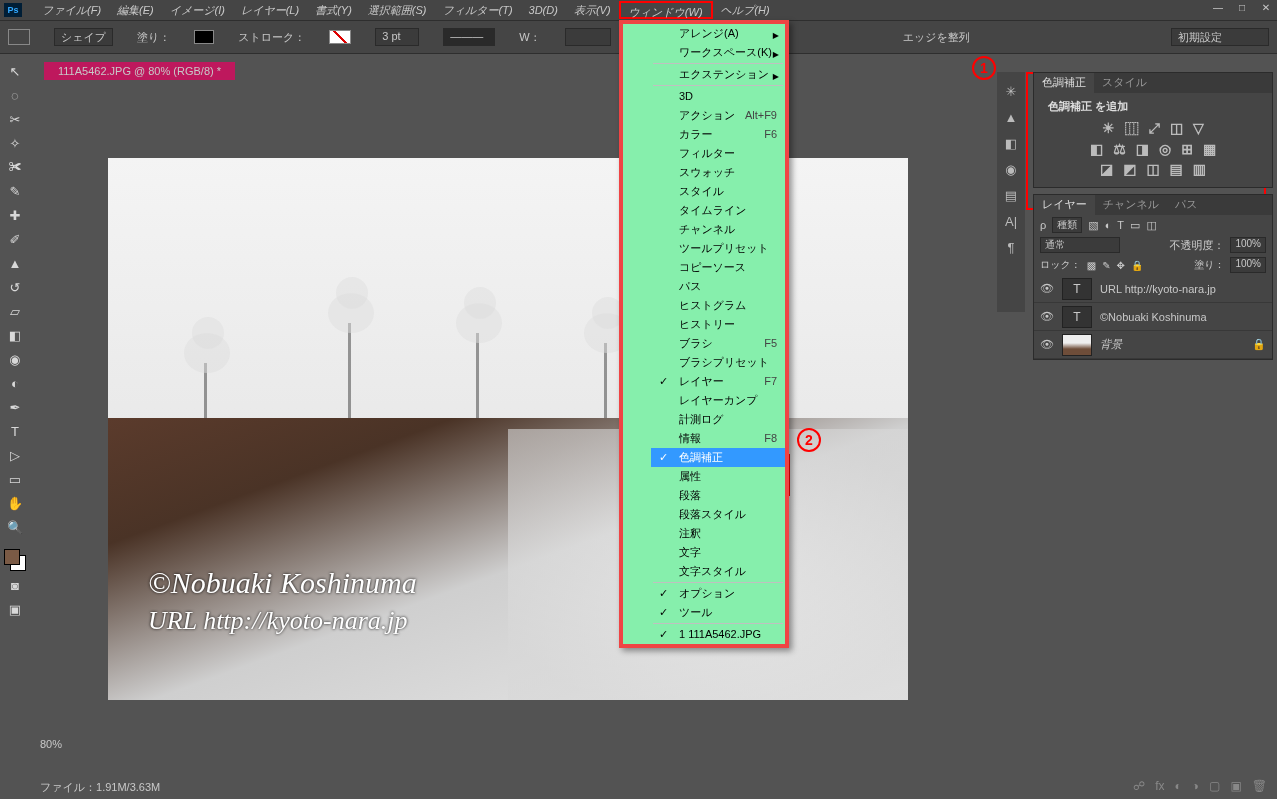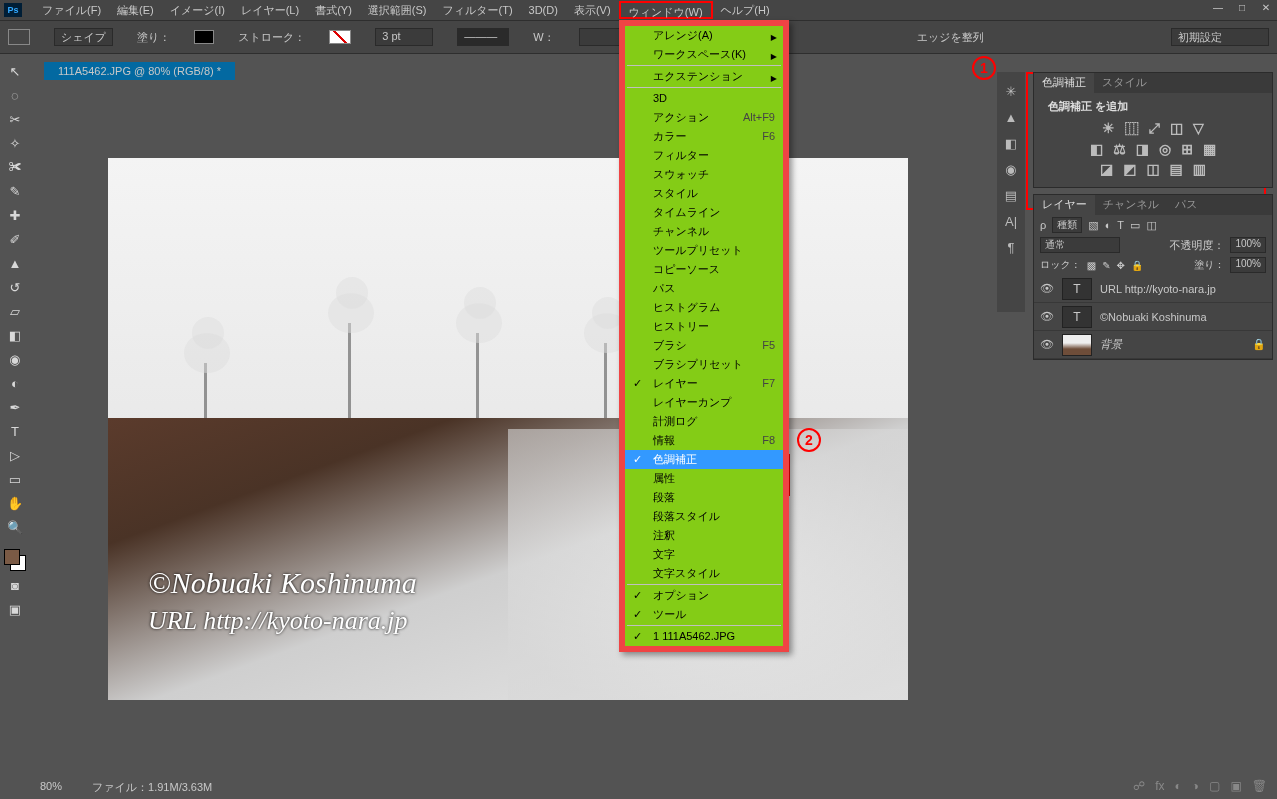--- a/index.html
+++ b/index.html
@@ -1,42 +1,42 @@
 <!DOCTYPE html>
 <html><head>
 <meta charset="utf-8">
 <style>
   * { margin: 0; padding: 0; box-sizing: border-box; font-family: "Hiragino Kaku Gothic Pro", "Meiryo", sans-serif; }
   body { width: 1277px; height: 799px; background: #535353; color: #c8c8c8; font-size: 11px; overflow: hidden; position: relative; }
   .menubar { height: 20px; background: #454545; display: flex; align-items: center; padding-left: 4px; }
   .ps-logo { width: 18px; height: 14px; background: #001e36; color: #31a8ff; font-weight: bold; font-size: 9px; display: flex; align-items: center; justify-content: center; margin-right: 12px; }
-  .menu-item { padding: 2px 8px; cursor: pointer; height: 18px; line-height: 14px; }
+  .menu-item { padding: 2px 8px; cursor: pointer; height: 18px; line-height: 14px; font-style: italic; }
   .menu-item.active { border: 2px solid #ff0000; }
   .window-controls { position: absolute; right: 4px; top: 2px; display: flex; gap: 10px; }
   .wc-btn { width: 14px; height: 12px; color: #c8c8c8; text-align: center; font-size: 10px; line-height: 12px; }
   .options-bar { height: 34px; background: #454545; border-top: 1px solid #2e2e2e; border-bottom: 1px solid #2e2e2e; display: flex; align-items: center; padding-left: 8px; gap: 24px; }
   .opt-swatch { width: 22px; height: 16px; background: #454545; border: 1px solid #888; }
   .opt-field { background: #3b3b3b; border: 1px solid #2a2a2a; padding: 1px 6px; height: 18px; color: #c8c8c8; font-size: 11px; }
   .stroke-sw { width: 22px; height: 14px; background: linear-gradient(45deg,#fff 45%,#d00 45%,#d00 55%,#fff 55%); border: 1px solid #888; }
   .right-ctrl { margin-left: auto; margin-right: 8px; }
   .toolbar { position: absolute; left: 0; top: 55px; width: 30px; background: #535353; padding-top: 6px; display: flex; flex-direction: column; align-items: center; gap: 4px; }
   .tool-btn { width: 22px; height: 20px; display: flex; align-items: center; justify-content: center; color: #d8d8d8; font-size: 13px; cursor: pointer; }
-  .doc-tab { position: absolute; left: 44px; top: 62px; background: #0369a1; color: #c8c8c8; padding: 3px 14px; font-size: 11px; }
+  .doc-tab { position: absolute; left: 44px; top: 62px; background: #be185d; color: #c8c8c8; padding: 3px 14px; font-size: 11px; }
   .canvas { position: absolute; left: 108px; top: 158px; width: 800px; height: 542px; background: #ddd; overflow: hidden; }
   .image { position: absolute; inset: 0; }
   .sky { position: absolute; left:0; top:0; right:0; height:55%; background: linear-gradient(#f4f4f4,#e8e8e8); }
   .trees { position:absolute; left:0; top:20%; right:0; height:40%; opacity:.55; }
   .tree { position:absolute; bottom:0; width:3px; background:#4b4b4b; }
   .tree::before,.tree::after{content:"";position:absolute;top:-30px;left:-20px;width:46px;height:40px;border-radius:50%;background:rgba(210,210,210,.5);}
   .tree::after{left:-12px;top:-46px;width:32px;height:32px;}
   .ground { position:absolute; left:0; right:0; bottom:0; height:52%; background:linear-gradient(160deg,#5b3b2c 0%,#4a3326 22%,#cfcfcf 52%, #e9e9e9 100%); }
   .frost { position:absolute; right:0; bottom:0; width:50%; height:50%; background:radial-gradient(ellipse at center,#e6e6e6 20%, #d8d8d8 80%); opacity:.6;}
   .wm1 { position:absolute; left:40px; bottom:100px; font-family:"Brush Script MT",cursive; font-size:30px; color:#fff; font-style:italic; text-shadow:0 0 3px #000;}
   .wm2 { position:absolute; left:40px; bottom:64px; font-family:"Brush Script MT",cursive; font-size:26px; color:#fff; font-style:italic; text-shadow:0 0 3px #000;}
-  .dropdown { position:absolute; left:619px; top:20px; width:170px; background:#84cc16; border:6px solid #ef4444; color:#000; box-shadow:3px 3px 6px rgba(0,0,0,.4); z-index:50;}
+  .dropdown { position:absolute; left:619px; top:20px; width:170px; background:#86efac; border:4px solid #ef4444; color:#000; box-shadow:3px 3px 6px rgba(0,0,0,.4); z-index:50;padding-left:28px;}
   .dd-item { padding:2px 8px 2px 28px; height:19px; line-height:15px; position:relative; font-size:11px; cursor:pointer;}
   .dd-sep { height:1px; background:#c0c0c0; margin:1px 2px; }
   .dd-item .sc { position:absolute; right:8px; top:2px; color:#444; }
   .dd-item .ar { position:absolute; right:6px; top:4px; font-size:8px; }
   .dd-item .ck { position:absolute; left:8px; top:2px; }
   .dd-item.hilite { background:#3399ff; color:#fff; }
   .annot-box { position:absolute; border:2px solid #ff0000; pointer-events:none; }
   .annot-circle { position:absolute; width:24px; height:24px; border:2px solid #ff0000; border-radius:50%; color:#ff0000; font-size:14px; font-weight:bold; display:flex; align-items:center; justify-content:center; pointer-events:none;}
   .panel-strip { position:absolute; right:252px; top:72px; width:28px; height:240px; background:#454545; display:flex; flex-direction:column; align-items:center; gap:8px; padding-top:10px;}
   .ps-ico { width:18px; height:18px; display:flex; align-items:center; justify-content:center; font-size:13px; color:#bbb;}
@@ -48,21 +48,21 @@
   .panel-body { padding:6px 8px;font-weight:bold; }
   .adj-title { color:#ddd; font-size:11px; margin-bottom:6px; text-align:left; padding-left:6px;}
   .adj-row { display:flex; justify-content:center; gap:10px; margin:4px 0; color:#bbb; font-size:14px;}
   .layer-row { display:flex; align-items:center; height:28px; padding:0 6px; gap:8px; border-bottom:1px solid #383838;}
   .eye { width:14px; text-align:center;}
   .thumb { width:30px; height:22px; background:#333; border:1px solid #222; display:flex;align-items:center;justify-content:center;font-size:12px;}
   .thumb.img { background:linear-gradient(#eee 40%, #6e4d39 70%); }
   .lay-opts { display:flex; align-items:center; gap:6px; padding:2px 6px;}
   .small-field{background:#3b3b3b;border:1px solid #2a2a2a;padding:0 4px;font-size:10px;color:#c8c8c8;height:16px;}
   .lock-row{display:flex;align-items:center;gap:6px;padding:2px 6px;font-size:10px;}
-  .status { position:absolute; left:40px; bottom:4px; font-size:11px; color:#c8c8c8; display:flex; gap:30px;}
+  .status { position:absolute; left:40px; bottom:4px; font-size:11px; color:#c8c8c8; display:flex; gap:30px;flex-direction:column;}
   .bottom-icons{position:absolute;right:10px;bottom:6px;display:flex;gap:10px;color:#888;font-size:12px;}
 </style>
 </head>
 <body>
 
 <div class="menubar">
   <div class="ps-logo">Ps</div>
   <div class="menu-item">ファイル(F)</div>
   <div class="menu-item">編集(E)</div>
   <div class="menu-item">イメージ(I)</div>
@@ -81,21 +81,21 @@
   </div>
 </div>
 
 <div class="options-bar">
   <div class="opt-swatch"></div>
   <div class="opt-field">シェイプ</div>
   <span>塗り：</span>
   <div style="width:20px;height:14px;background:#000;border:1px solid #888"></div>
   <span>ストローク：</span>
   <div class="stroke-sw"></div>
-  <div class="opt-field" style="width:58px">3 pt</div>
+  <div class="opt-field" style="width:44px">3 pt</div>
   <div class="opt-field" style="width:52px;background:#2a2a2a">———</div>
   <span>W：</span>
   <div class="opt-field" style="width:46px"></div>
   <span>☍</span>
   <span>H：</span>
   <div class="opt-field" style="width:46px"></div>
   <span style="margin-left:120px">エッジを整列</span>
   <div class="opt-field right-ctrl" style="width:98px">初期設定</div>
 </div>
 

